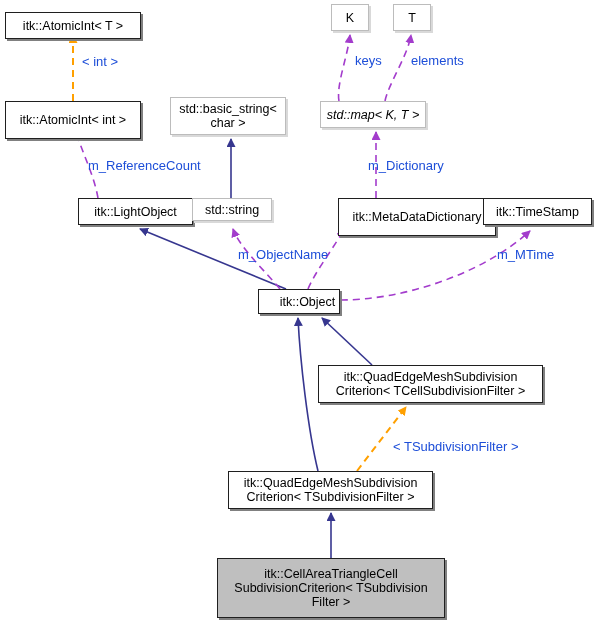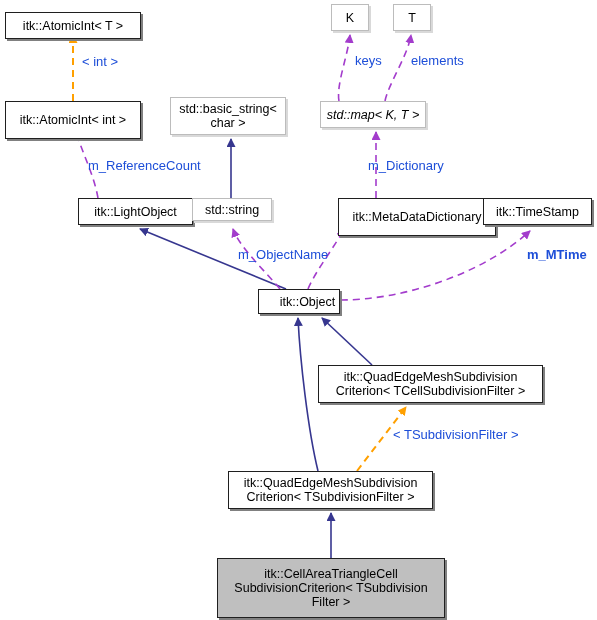--- a/index.html
+++ b/index.html
@@ -138,17 +138,17 @@
 
   <div class="edge-label" style="left:411px;top:54px;">elements</div>
 
   <div class="edge-label" style="left:88px;top:159px;">m_ReferenceCount</div>
 
   <div class="edge-label" style="left:368px;top:159px;">m_Dictionary</div>
 
   <div class="edge-label" style="left:238px;top:248px;">m_ObjectName</div>
 
 
-  <div class="edge-label" style="left:527px;top:248px;font-weight:bold;">m_MTime</div>
+  <div class="edge-label" style="left:497px;top:248px;">m_MTime</div>
 
-  <div class="edge-label" style="left:393px;top:428px;text-align:right;">&lt; TSubdivisionFilter &gt;</div>
+  <div class="edge-label" style="left:393px;top:440px;text-align:right;">&lt; TSubdivisionFilter &gt;</div>
 
 </div>
 
 </body></html>

